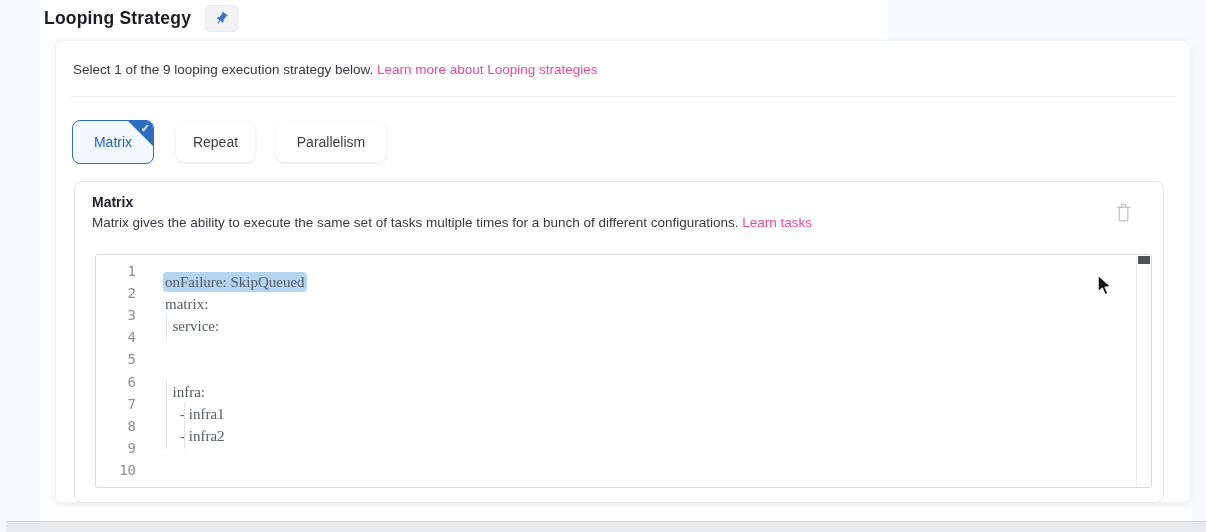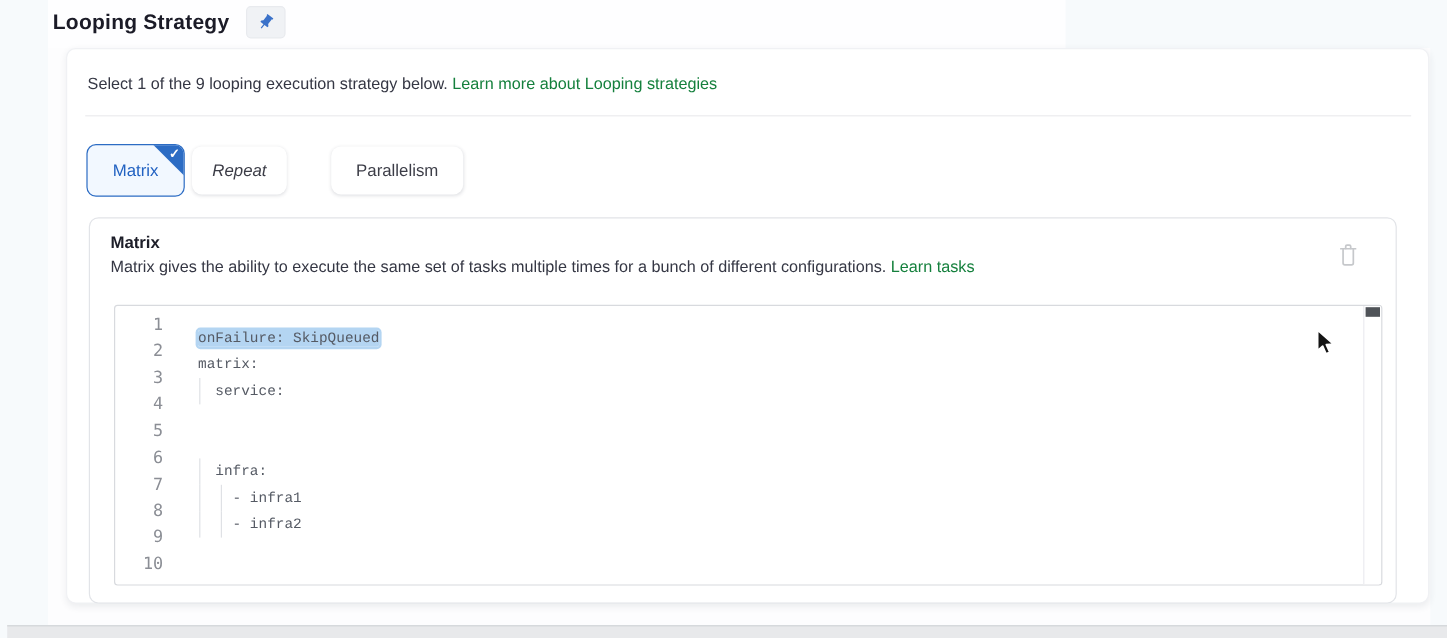--- a/index.html
+++ b/index.html
@@ -17,30 +17,30 @@
     width:33px; height:27px; background:#f0f2f5; border:1px solid #e8eaee; border-radius:4px;
     display:flex; align-items:center; justify-content:center; cursor:pointer;
   }
   .pin-btn svg { transform:rotate(38deg); }
 
   .card {
     position:absolute; left:55px; top:40px; width:1136px; height:463px; background:#ffffff;
     border:1px solid #f0f1f4; border-radius:8px; box-shadow:0 2px 6px rgba(40,50,70,.08); z-index:2;
   }
   .intro { position:absolute; left:17px; top:21px; font-size:13.5px; color:#353744; }
-  .intro a, .panel-desc a { color:#15803d; text-decoration:none; }
+  .intro a, .panel-desc a { color:#ec4899; text-decoration:none; }
   .divider { position:absolute; left:15px; right:14px; top:55px; height:1px; background:#ebecee; }
 
   .tab {
     position:absolute; top:81px; height:40px; background:#fff; border-radius:8px;
     box-shadow:0 1px 3px rgba(40,50,70,.14); display:flex; align-items:center; justify-content:center;
     font-size:14px; color:#3c3d47; cursor:pointer;
   }
   .tab:nth-child(1) { left:16px; top:79px; width:82px; height:44px; }
-  .tab:nth-child(2) { left:104px; width:79px;font-style:italic; }
+  .tab:nth-child(2) { left:120px; width:79px; }
   .tab:nth-child(3) { left:220px; width:110px; }
   .tab.selected {
     background:#f2f8ff; border:1.5px solid #2c6cc4; color:#2262c2; font-weight:500;
     box-shadow:none; overflow:hidden;
   }
   .corner { position:absolute; top:-1px; right:-1px; width:27px; height:27px;
     background:#2c6cc4; clip-path:polygon(0 0,100% 0,100% 100%); }
   .check { position:absolute; top:1px; right:3px; color:#fff; font-size:11px; font-weight:bold; }
 
   .panel { position:absolute; left:18px; top:140px; width:1090px; height:322px;
@@ -49,21 +49,21 @@
   .panel-desc  { position:absolute; left:17px; top:33px; font-size:13.5px; color:#353744; }
   .trash-btn { position:absolute; right:30px; top:20px; background:none; border:none; cursor:pointer; }
 
   .editor { position:absolute; left:20px; top:72px; width:1057px; height:234px;
     border:1px solid #d8dade; border-radius:3px; background:#fff; overflow:hidden; }
   .lines { position:absolute; top:5px; left:0; right:16px; }
   .cl { display:flex; height:22.1px; align-items:center; }
   .ln { width:40px; text-align:right; flex:none;
     font-family:"DejaVu Sans Mono", monospace; font-size:14px; color:#8b8e95; }
   .cc { margin-left:29px; position:relative; white-space:pre;
-    font-family:Liberation Mono, monospace; font-size:12px; color:#555a64;margin-top:22px; }
+    font-family:Liberation Serif, serif; font-size:15px; color:#555a64;margin-top:22px; }
   .guide { position:absolute; top:-4px; bottom:-4px; width:1px; background:#dfe1e5; }
   .sel { background:#b4d5f2; border-radius:2px; box-shadow:0 0 0 2px #b4d5f2; }
 
   .scrollbar { position:absolute; top:0; right:0; bottom:0; width:15px;
     border-left:1px solid #ececf0; background:#fff; }
   .thumb { position:absolute; top:1px; left:1px; right:1px; height:8px; background:#4f5358; }
 
   .bottom-bar { position:absolute; left:6px; right:0; top:521px; height:11px;
     background:#e8e9eb; border-top:1px solid #d2d4d7; z-index:4; }
   .cursor { position:absolute; left:1096px; top:274px; z-index:6; }

